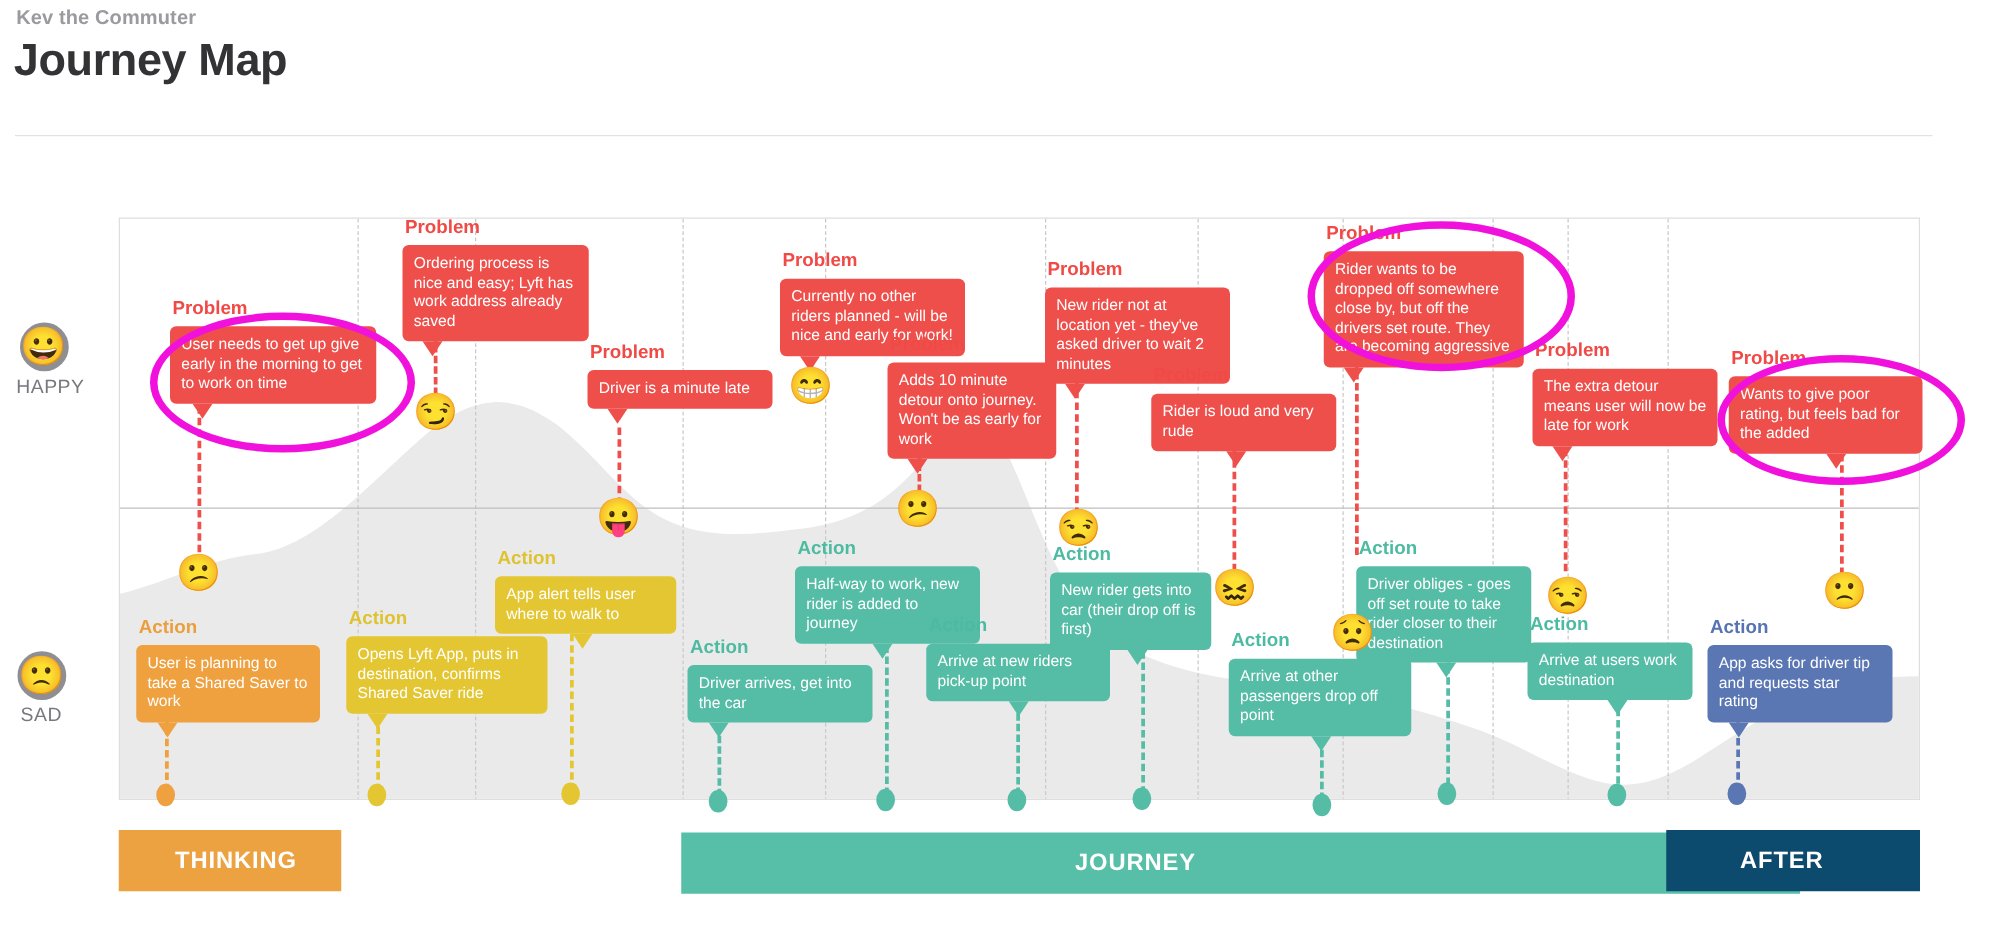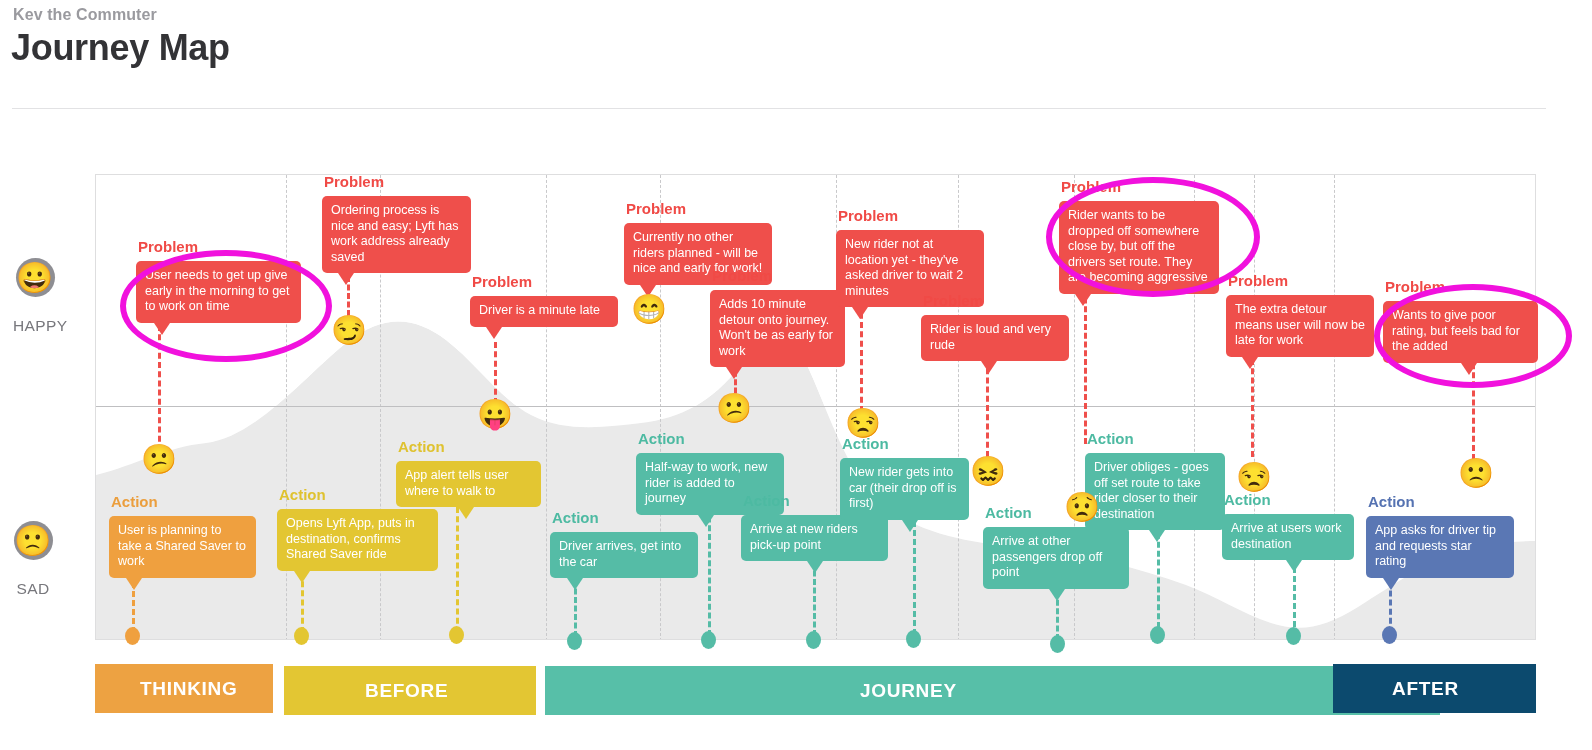--- a/index.html
+++ b/index.html
@@ -53,21 +53,21 @@
   .c-red .body{background:#ef4f4b;} .c-red .cap{color:#f04a46;} .c-red .tail{border-top-color:#ef4f4b;}
   .c-orange .body{background:#efa03f;} .c-orange .cap{color:#eb9e3d;} .c-orange .tail{border-top-color:#efa03f;}
   .c-yellow .body{background:#e3c632;} .c-yellow .cap{color:#dfc230;} .c-yellow .tail{border-top-color:#e3c632;}
   .c-teal .body{background:#55bca6;} .c-teal .cap{color:#4dbaa2;} .c-teal .tail{border-top-color:#55bca6;}
   .c-blue .body{background:#5a77b4;} .c-blue .cap{color:#5673b2;} .c-blue .tail{border-top-color:#5a77b4;}
 
   
   .axis-item{position:absolute;text-align:center;}
   .axis-item .face{width:39px;height:39px;border-radius:50%;background:#8e8e93;margin:0 auto;
                    display:flex;align-items:center;justify-content:center;font-size:30px;line-height:1;}
-  .axis-item .lbl{margin-top:20px;font-size:15.5px;color:#77777c;letter-spacing:.4px;}
+  .axis-item .lbl{margin-top:4px;font-size:15.5px;color:#77777c;letter-spacing:.4px;}
 
   
   .phase{position:absolute;display:flex;align-items:center;color:#fff;font-weight:bold;
          font-size:19px;letter-spacing:.7px;}
   .phase span{padding-left:0;}
   .ph-thinking{background:#eda242;} .ph-before{background:#e3c633;}
   .ph-journey{background:#57bfa8;} .ph-after{background:#0c4a6e;}
 
   
   .hl{position:absolute;border:6px solid #f111dd;border-radius:50%;z-index:40;pointer-events:none;}
@@ -315,23 +315,20 @@
   <div class="stem blue" style="left:1389px;top:563px;height:70px;"></div>
   <div class="dot blue" style="left:1382px;top:626px;"></div>
 
   <div class="hl" style="left:120px;top:250px;width:200px;height:100px;"></div>
   <div class="hl" style="left:1046px;top:177px;width:202px;height:108px;"></div>
   <div class="hl" style="left:1374px;top:284px;width:186px;height:92px;"></div>
 
   <div class="phase ph-thinking" style="left:95px;top:664px;width:178px;height:49px;">
     <span style="margin-left:45px;">THINKING</span>
   </div>
-  <div class="phase ph-before" style="left:284px;top:666px;width:252px;height:49px;">
-    <span style="margin-left:81px;">BEFORE</span>
-  </div>
   <div class="phase ph-journey" style="left:545px;top:666px;width:895px;height:49px;">
     <span style="margin-left:315px;">JOURNEY</span>
   </div>
   <div class="phase ph-after" style="left:1333px;top:664px;width:203px;height:49px;">
     <span style="margin-left:59px;">AFTER</span>
   </div>
 
 </div>
 
 </body></html>

